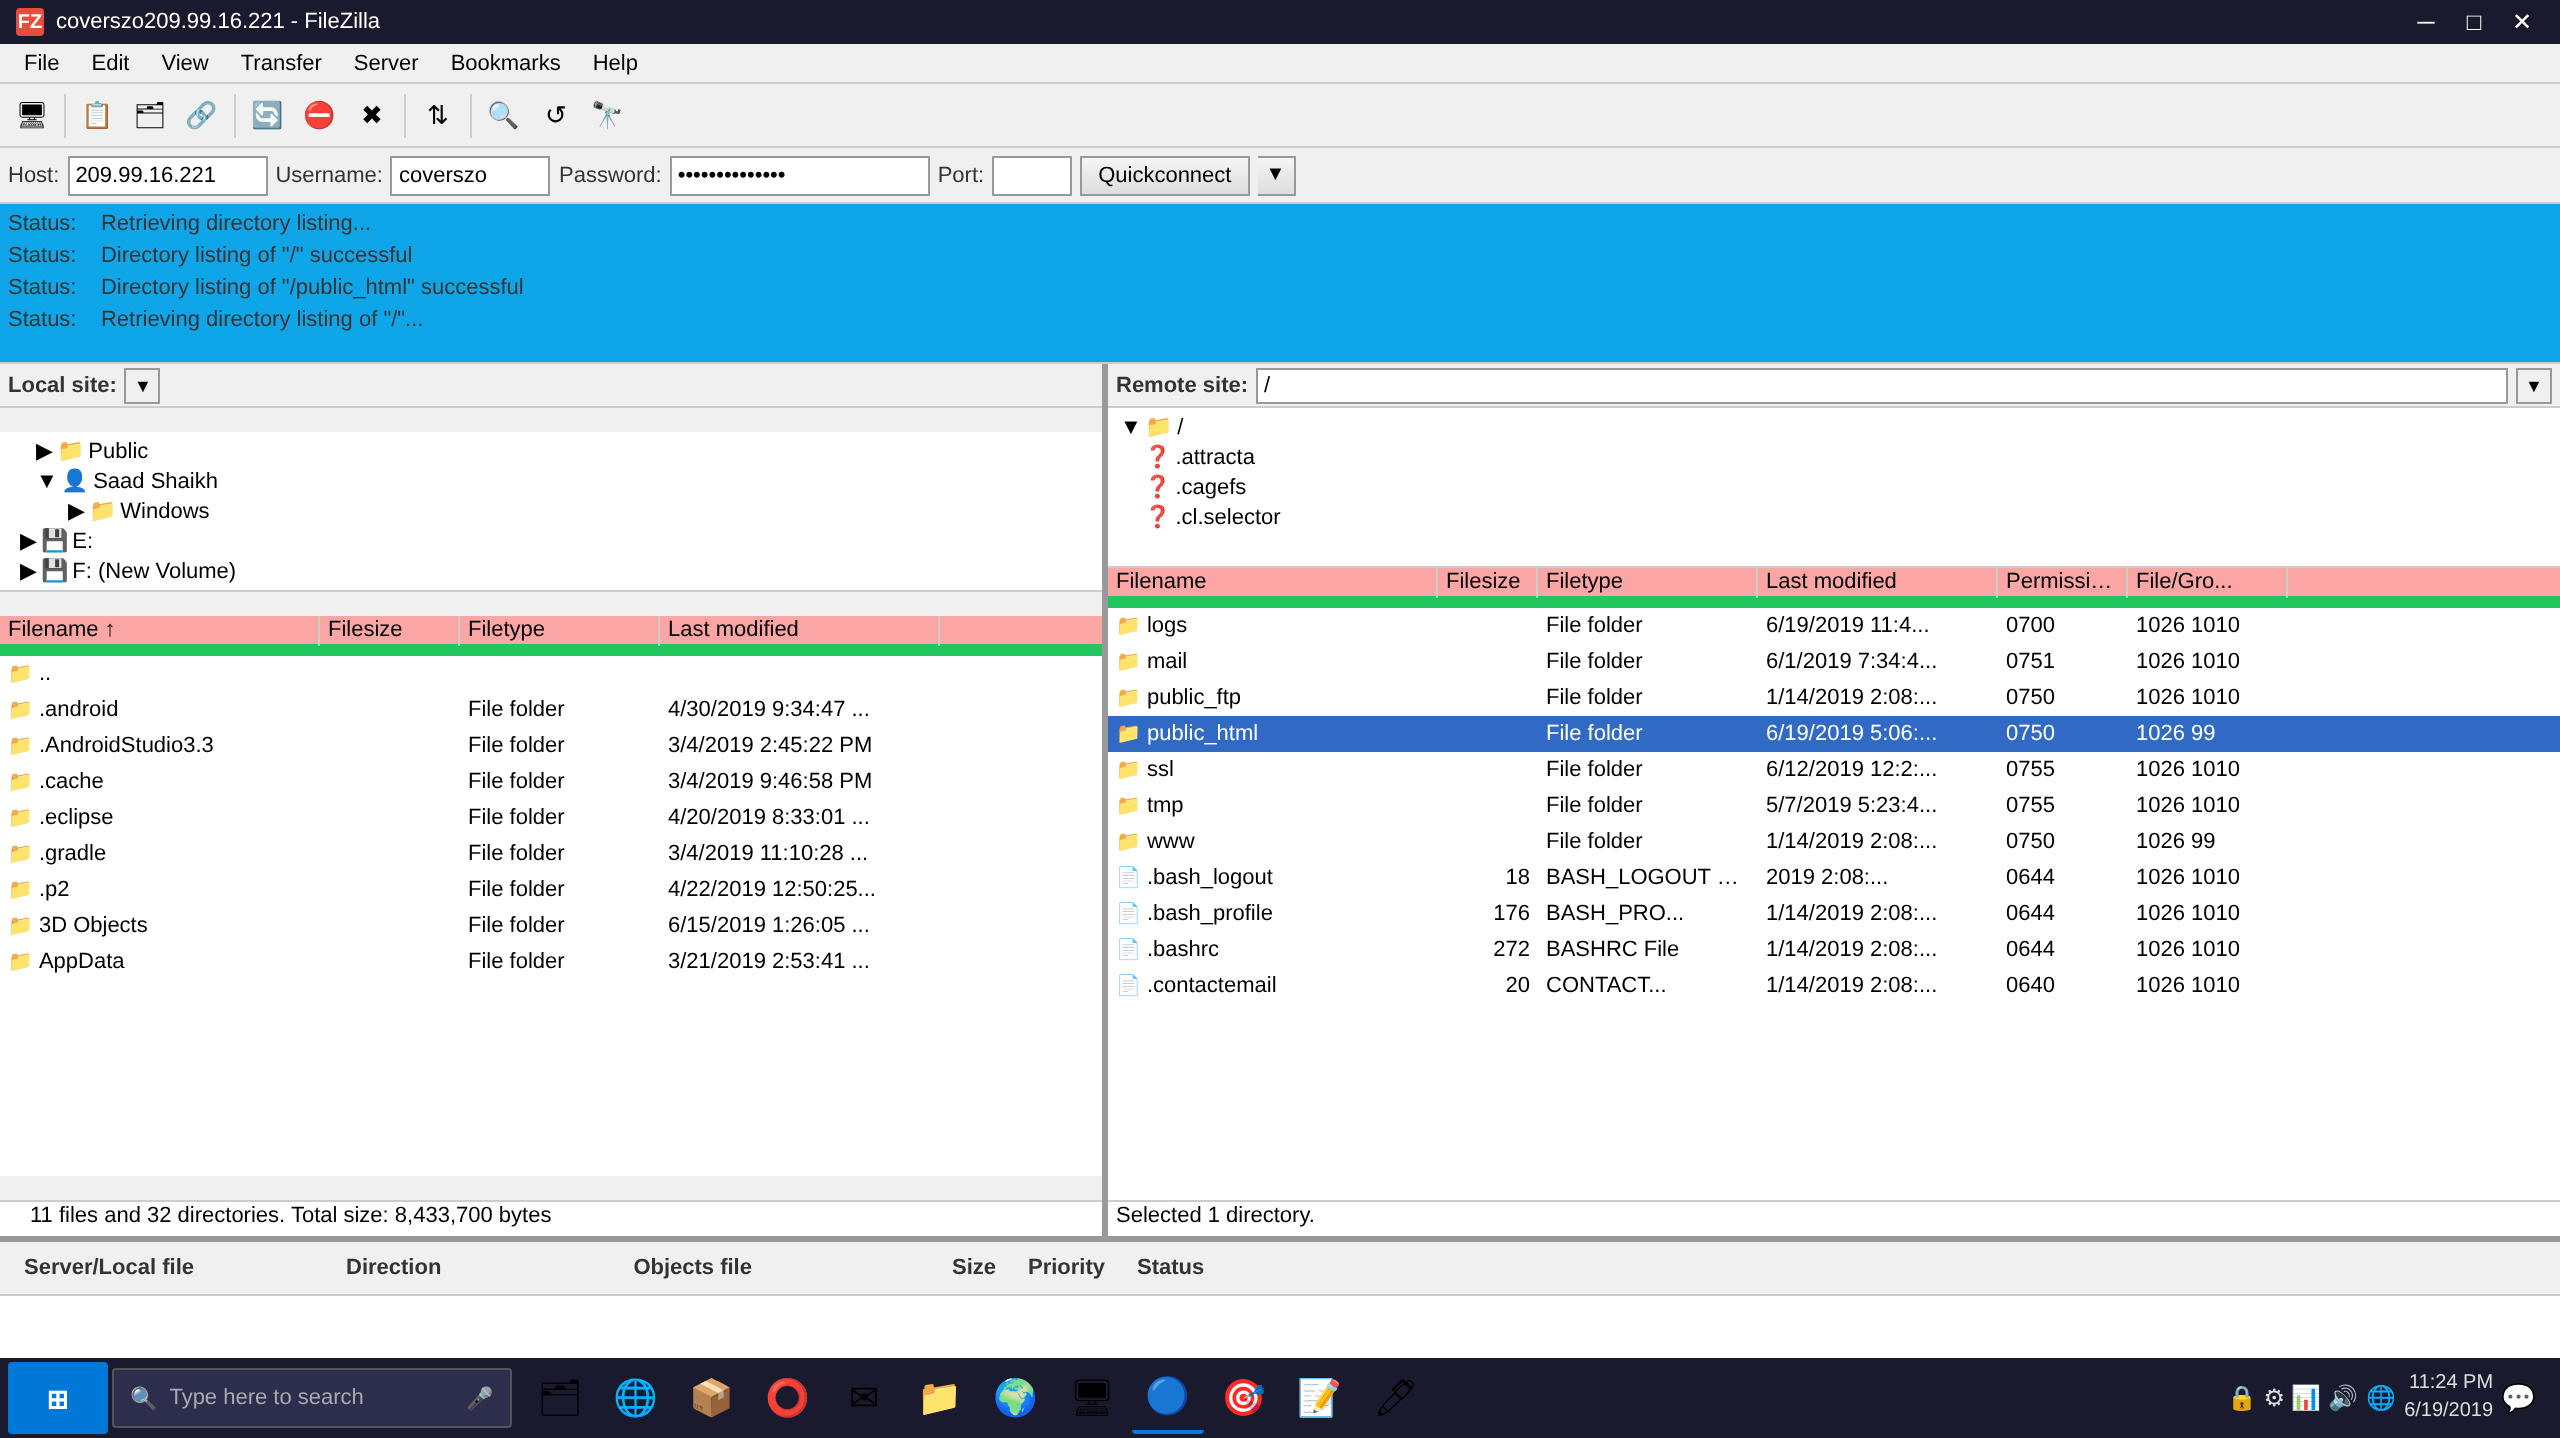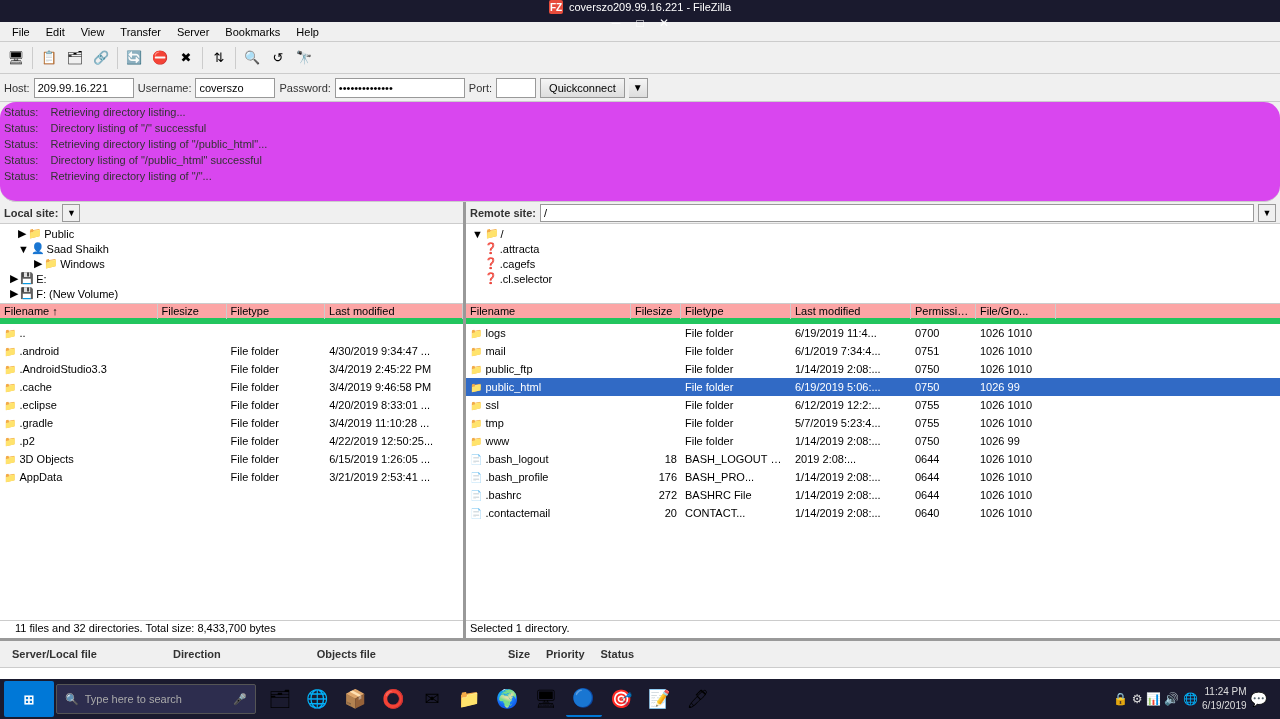--- a/index.html
+++ b/index.html
@@ -1,19 +1,19 @@
 <!DOCTYPE html>
 <html><head>
   <meta charset="utf-8">
   <style>
     * { margin: 0; padding: 0; box-sizing: border-box; }
     body { font-family: 'Segoe UI', Tahoma, sans-serif; font-size: 11px; background: #f0f0f0; width: 1280px; height: 719px; overflow: hidden; }
     
     
-    .title-bar { background: #1a1a2e; color: white; height: 22px; display: flex; align-items: center; padding: 0 8px; justify-content: space-between; flex-direction: column; }
+    .title-bar { background: #1a1a2e; color: white; height: 22px; display: flex; align-items: center; padding: 0 8px; justify-content: space-between; }
     .title-bar-left { display: flex; align-items: center; gap: 6px; }
     .title-bar-icon { width: 14px; height: 14px; background: #e74c3c; border-radius: 2px; font-size: 10px; display: flex; align-items: center; justify-content: center; color: white; font-weight: bold; }
     .title-bar-text { font-size: 11px; }
     .title-bar-controls { display: flex; gap: 2px; }
     .title-btn { width: 22px; height: 18px; display: flex; align-items: center; justify-content: center; cursor: pointer; font-size: 12px; color: white; background: transparent; border: none; }
 
     
     .menu-bar { background: #f0f0f0; height: 20px; display: flex; align-items: center; padding: 0 4px; border-bottom: 1px solid #ccc; }
     .menu-item { padding: 2px 8px; cursor: pointer; font-size: 11px; }
 
@@ -27,25 +27,25 @@
     .conn-label { font-size: 11px; color: #333; }
     .conn-input { height: 20px; border: 1px solid #999; padding: 0 3px; font-size: 11px; background: white; }
     .conn-input.host { width: 100px; }
     .conn-input.user { width: 80px; }
     .conn-input.pass { width: 130px; }
     .conn-input.port { width: 40px; }
     .quickconnect-btn { height: 20px; padding: 0 8px; background: linear-gradient(to bottom, #f5f5f5, #ddd); border: 1px solid #999; cursor: pointer; font-size: 11px; }
     .quickconnect-arrow { height: 20px; padding: 0 4px; background: linear-gradient(to bottom, #f5f5f5, #ddd); border: 1px solid #999; border-left: none; cursor: pointer; font-size: 10px; }
 
     
-    .status-area { background: #d946ef; height: 100px; border-bottom: 1px solid #ccc; padding: 2px 4px; overflow: hidden; border-radius: 16px; }
+    .status-area { background: #0ea5e9; height: 80px; border-bottom: 1px solid #ccc; padding: 2px 4px; overflow: hidden; }
     .status-line { font-size: 11px; color: #333; line-height: 16px; }
 
     
-    .local-pane { width: 466px; border-right: 3px solid #999; display: flex; flex-direction: column; }
+    .local-pane { width: 554px; border-right: 3px solid #999; display: flex; flex-direction: column; gap: 12px; }
     .pane-header { background: #f0f0f0; height: 22px; display: flex; align-items: center; padding: 0 4px; gap: 4px; border-bottom: 1px solid #ccc; }
     .pane-label { font-size: 11px; color: #333; font-weight: bold; }
     .pane-path { flex: 1; height: 18px; border: 1px solid #999; padding: 0 3px; font-size: 11px; background: white; }
     .pane-dropdown { height: 18px; width: 18px; border: 1px solid #999; background: #f0f0f0; cursor: pointer; display: flex; align-items: center; justify-content: center; font-size: 9px; }
 
     .tree-area { height: 80px; overflow: hidden; background: white; border-bottom: 1px solid #ccc; padding: 2px; }
     .tree-item { display: flex; align-items: center; gap: 2px; padding: 1px 0; cursor: pointer; }
     .tree-indent-1 { padding-left: 16px; }
     .tree-indent-2 { padding-left: 32px; }
 
@@ -153,21 +153,20 @@
   <input class="conn-input pass" type="password" value="coverszo123456" style="">
   <span class="conn-label">Port:</span>
   <input class="conn-input port" value="" style="">
   <button class="quickconnect-btn">Quickconnect</button>
   <button class="quickconnect-arrow">▼</button>
 </div>
 
 <div class="status-area">
   <div class="status-line">Status:&nbsp;&nbsp;&nbsp;&nbsp;Retrieving directory listing...</div>
   <div class="status-line">Status:&nbsp;&nbsp;&nbsp;&nbsp;Directory listing of "/" successful</div>
-  <div class="status-line">Status:&nbsp;&nbsp;&nbsp;&nbsp;Retrieving directory listing of "/public_html"...</div>
   <div class="status-line">Status:&nbsp;&nbsp;&nbsp;&nbsp;Directory listing of "/public_html" successful</div>
   <div class="status-line">Status:&nbsp;&nbsp;&nbsp;&nbsp;Retrieving directory listing of "/"...</div>
 
 </div>
 
 <div style="display:flex; height:calc(719px - 22px - 20px - 32px - 28px - 80px - 100px); border-bottom: 1px solid #999;">
 
   <div class="local-pane">
     <div class="pane-header">
       <span class="pane-label">Local site:</span>
@@ -398,21 +397,21 @@
       </div>
     </div>
     <div class="bottom-status">Selected 1 directory.</div>
   </div>
 </div>
 
 <div class="transfer-area">
   <span class="col-th">Server/Local file</span>
   <span class="col-th" style="margin-left:60px;">Direction</span>
   <span class="col-th" style="margin-left:80px;">Objects file</span>
-  <span class="col-th" style="margin-left:116px;">Size</span>
+  <span class="col-th" style="margin-left:84px;">Size</span>
   <span class="col-th">Priority</span>
   <span class="col-th">Status</span>
 </div>
 
 <div class="queue-area">
   <div style="height:38px; background:white;"></div>
 </div>
 
 <div class="queue-tabs">
   <div class="queue-tab active">Queued files</div>

